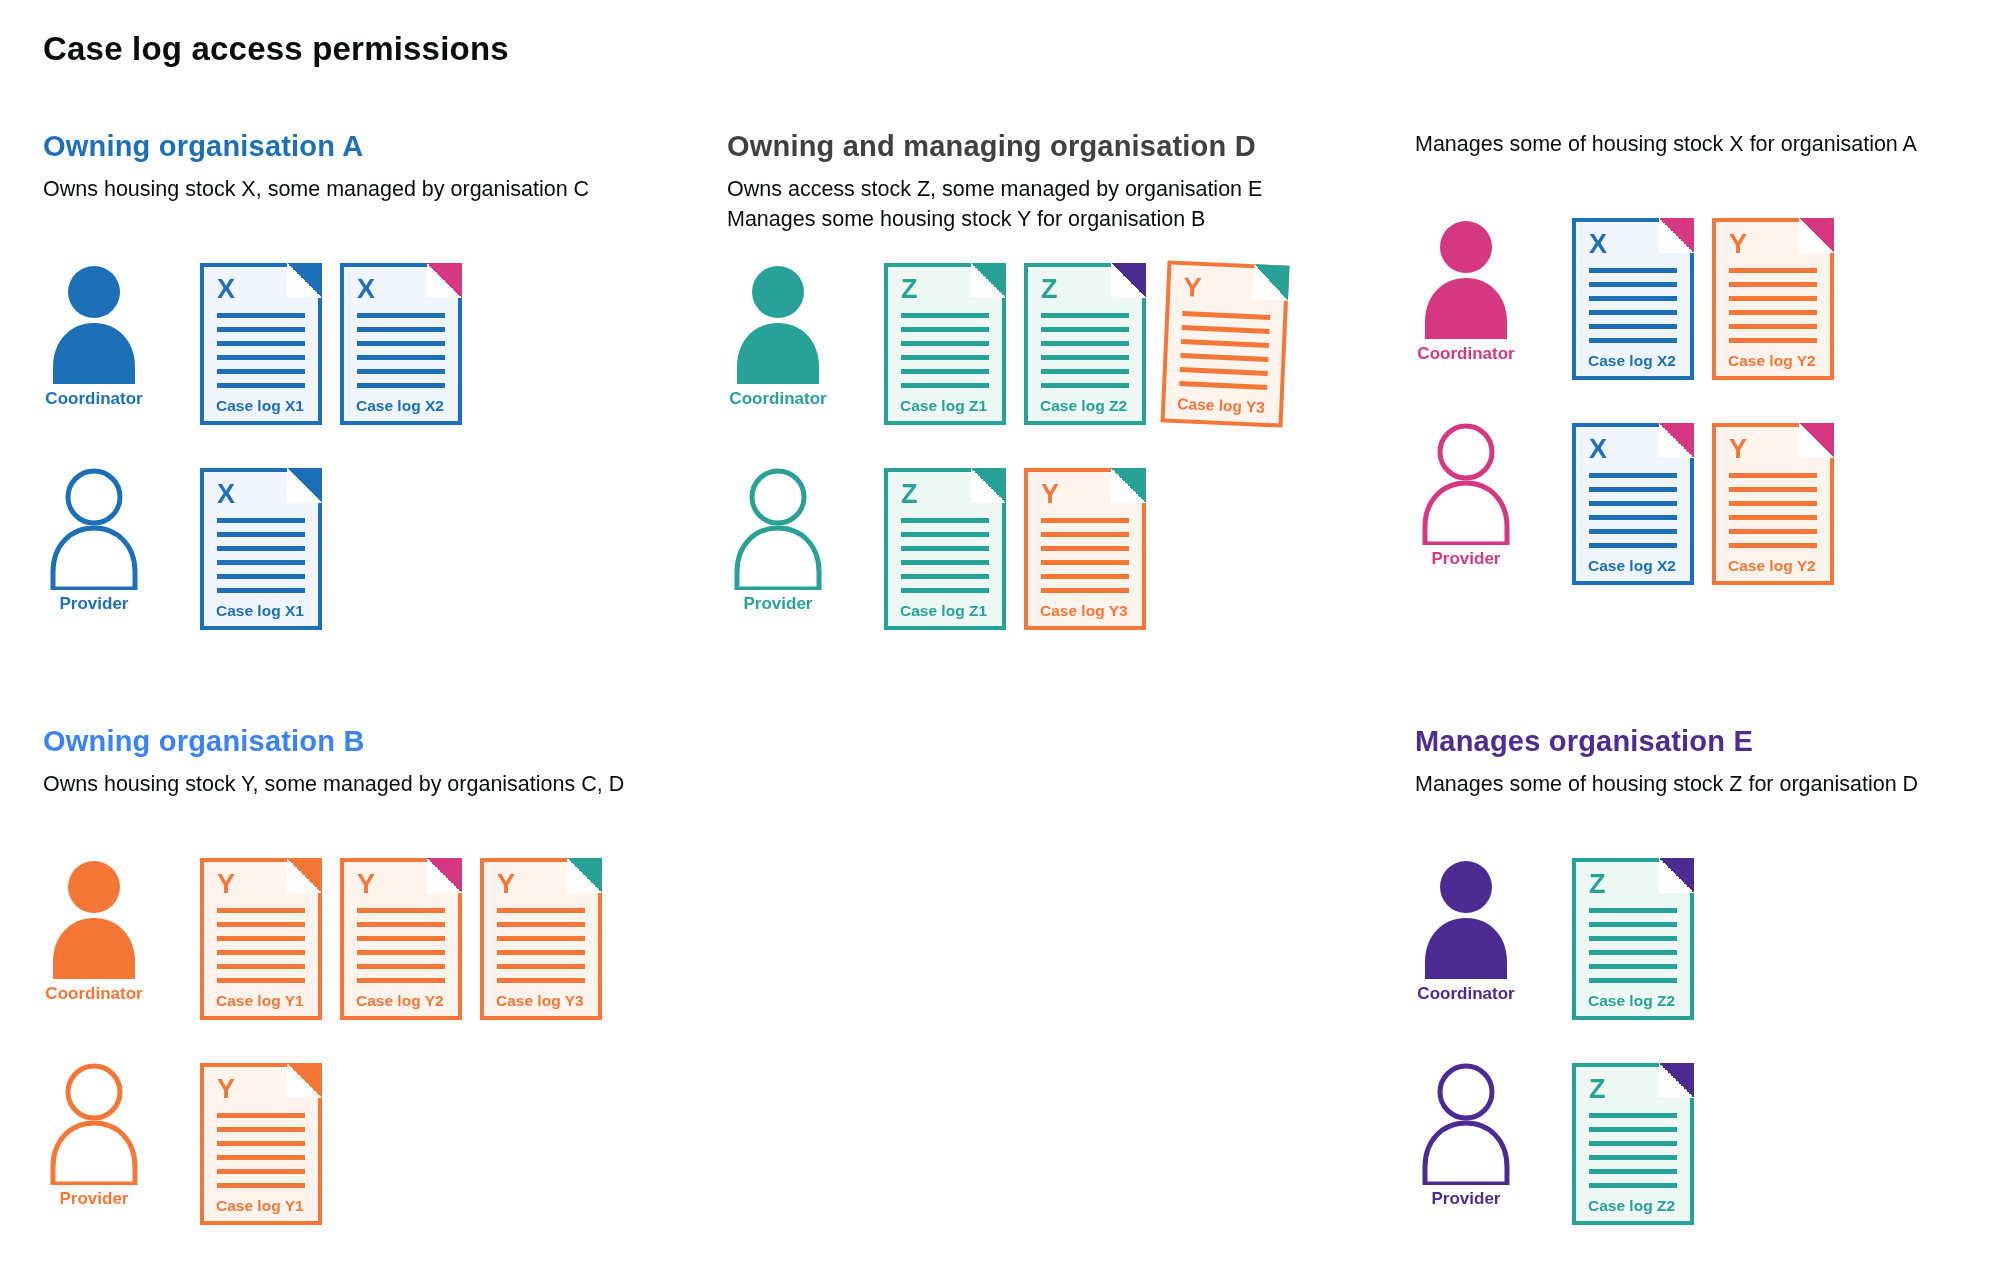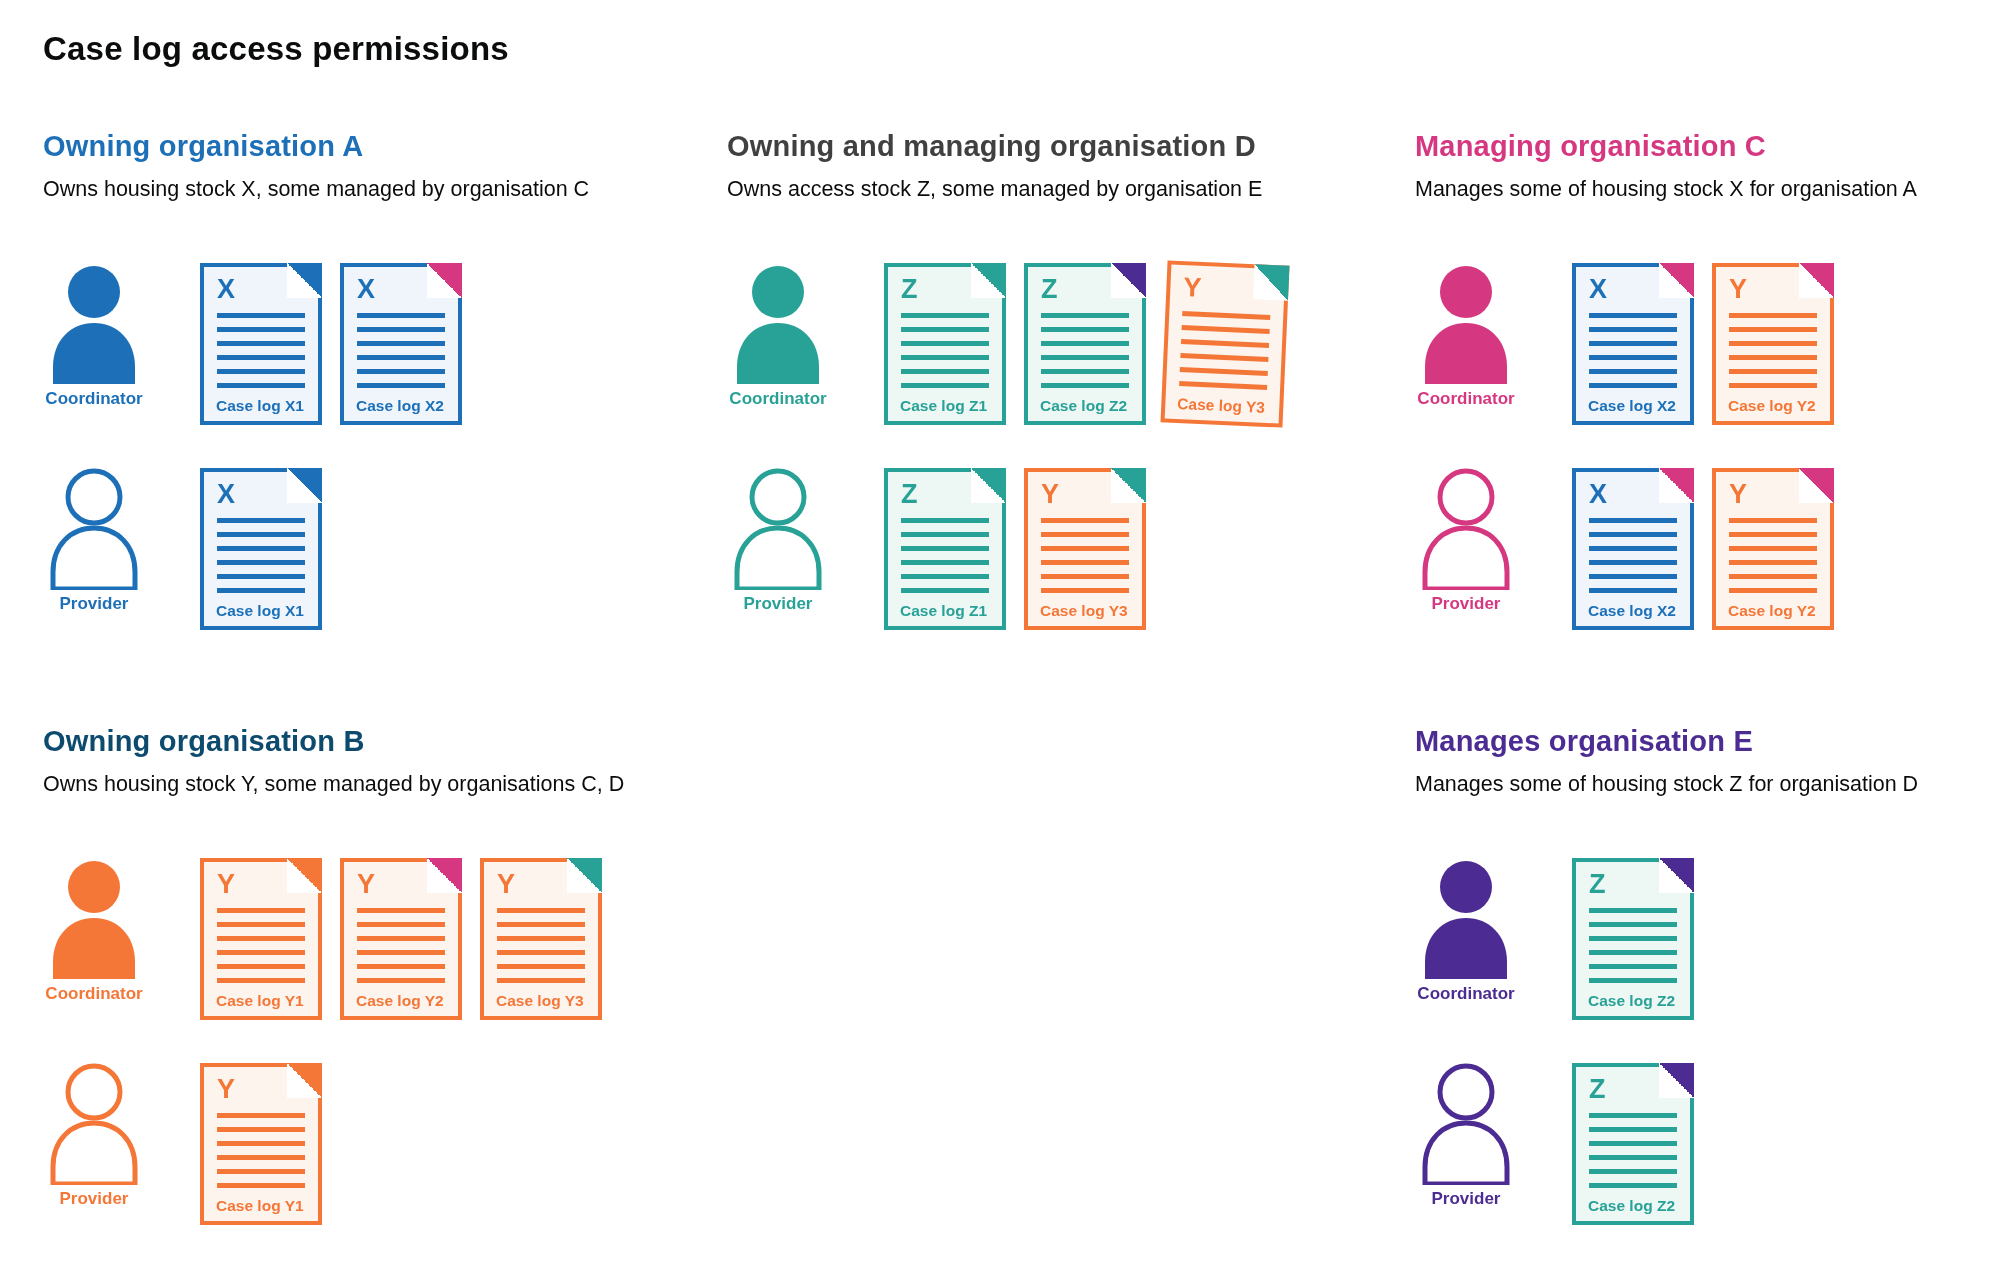--- a/index.html
+++ b/index.html
@@ -136,20 +136,21 @@
               <div class="doc-label" style="color: rgb(29, 112, 184);">Case log X1</div>
             </div>
           </div>
         </div>
       </div>
     </section>
     <section class="org-section" style="grid-area: 1 / 2;">
       <h2 style="color: #404040;">Owning and managing organisation D</h2>
       <div class="desc-block">
         <p>Owns access stock Z, some managed by organisation E</p>
+        <p>Manages some housing stock Y for organisation B</p>
       </div>
       <div class="rows">
         <div class="role-row">
           <div class="person-block">
             <div class="person-figure">
               <svg width="88" height="122" viewBox="0 0 88 122">
                 <path d="M3 121 L3 104 C3 77 21 60 44 60 C67 60 85 77 85 104 L85 121 Z" fill="#28a197"></path>
                 <circle cx="44" cy="29" r="26" fill="#28a197"></circle>
               </svg>
               <div class="role-label" style="color: rgb(40, 161, 151);">Coordinator</div>
@@ -232,21 +233,20 @@
                 <span style="background: rgb(244, 119, 56);"></span>
                 <span style="background: rgb(244, 119, 56);"></span>
               </div>
               <div class="doc-label" style="color: rgb(244, 119, 56);">Case log Y3</div>
             </div>
           </div>
         </div>
       </div>
     </section>
     <section class="org-section" style="grid-area: 1 / 3;">
-      <h2 style="color: rgb(213, 56, 128);">Managing organisation C</h2>
       <div class="desc-block">
         <p>Manages some of housing stock X for organisation A</p>
       </div>
       <div class="rows">
         <div class="role-row">
           <div class="person-block">
             <div class="person-figure">
               <svg width="88" height="122" viewBox="0 0 88 122">
                 <path d="M3 121 L3 104 C3 77 21 60 44 60 C67 60 85 77 85 104 L85 121 Z" fill="#d53880"></path>
                 <circle cx="44" cy="29" r="26" fill="#d53880"></circle>
@@ -318,21 +318,21 @@
                 <span style="background: rgb(244, 119, 56);"></span>
                 <span style="background: rgb(244, 119, 56);"></span>
               </div>
               <div class="doc-label" style="color: rgb(244, 119, 56);">Case log Y2</div>
             </div>
           </div>
         </div>
       </div>
     </section>
     <section class="org-section" style="grid-area: 2 / 1;">
-      <h2 style="color: #0c4a6e;">Owning organisation B</h2>
+      <h2 style="color: #3b82f6;">Owning organisation B</h2>
       <div class="desc-block">
         <p>Owns housing stock Y, some managed by organisations C, D</p>
       </div>
       <div class="rows">
         <div class="role-row">
           <div class="person-block">
             <div class="person-figure">
               <svg width="88" height="122" viewBox="0 0 88 122">
                 <path d="M3 121 L3 104 C3 77 21 60 44 60 C67 60 85 77 85 104 L85 121 Z" fill="#f47738"></path>
                 <circle cx="44" cy="29" r="26" fill="#f47738"></circle>

